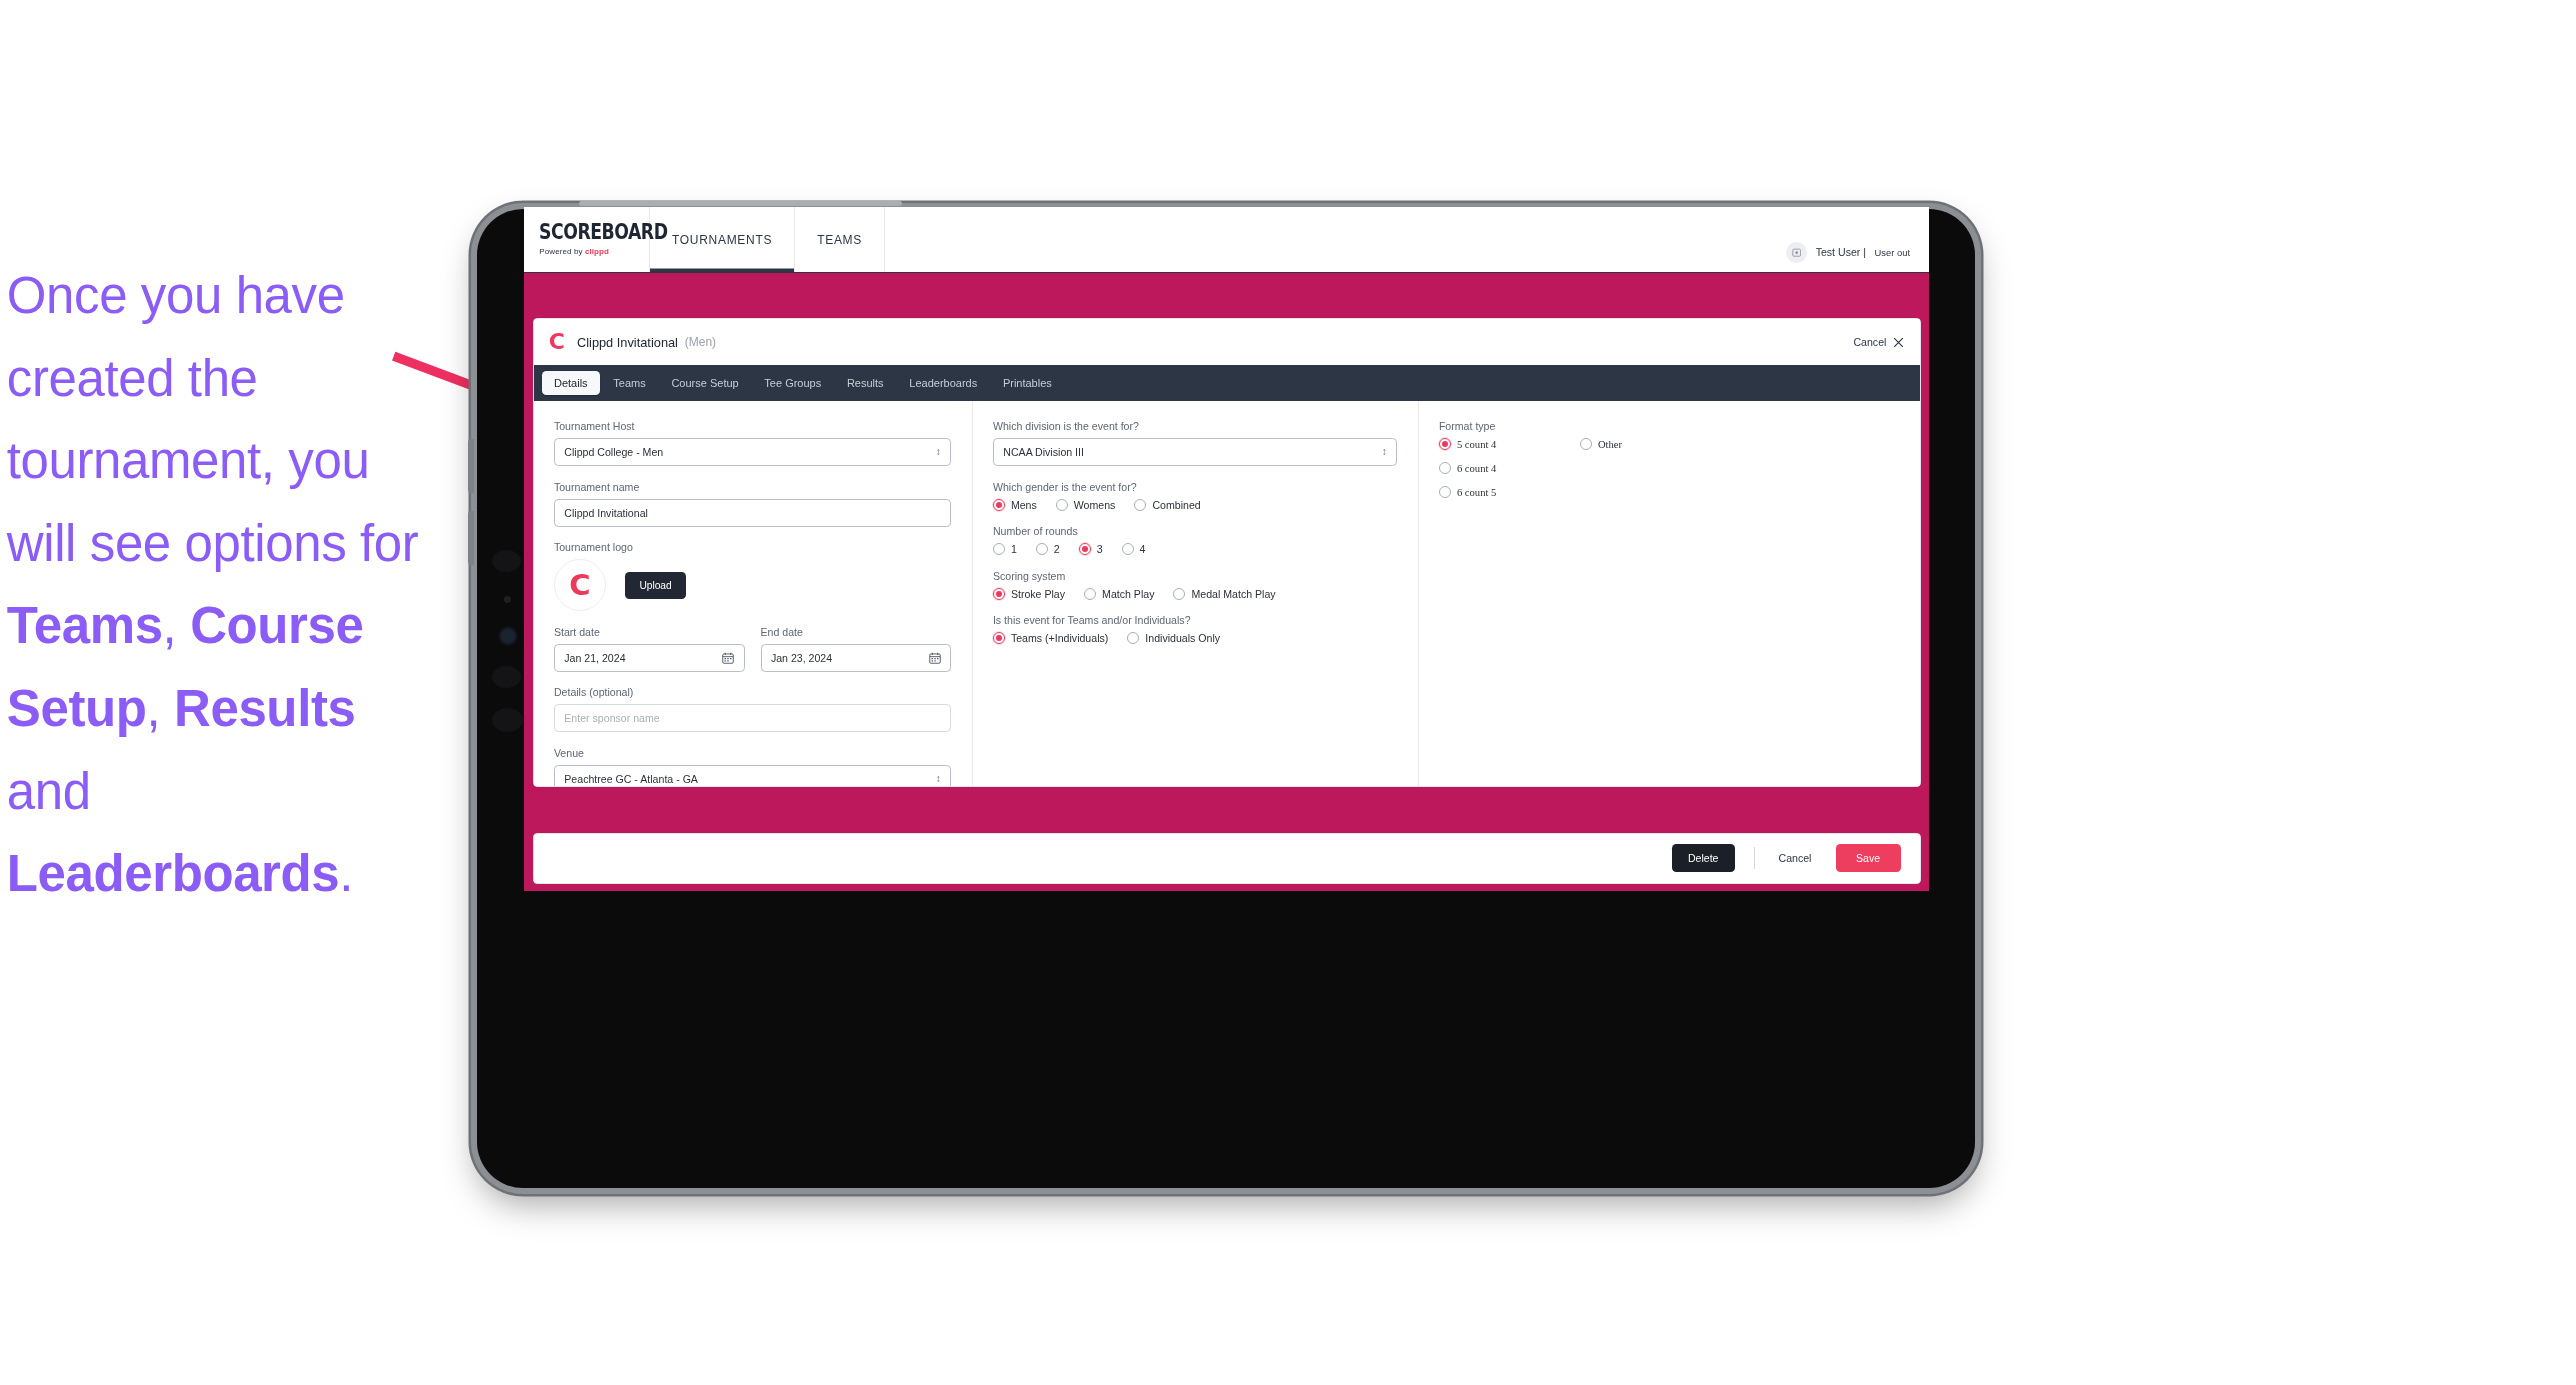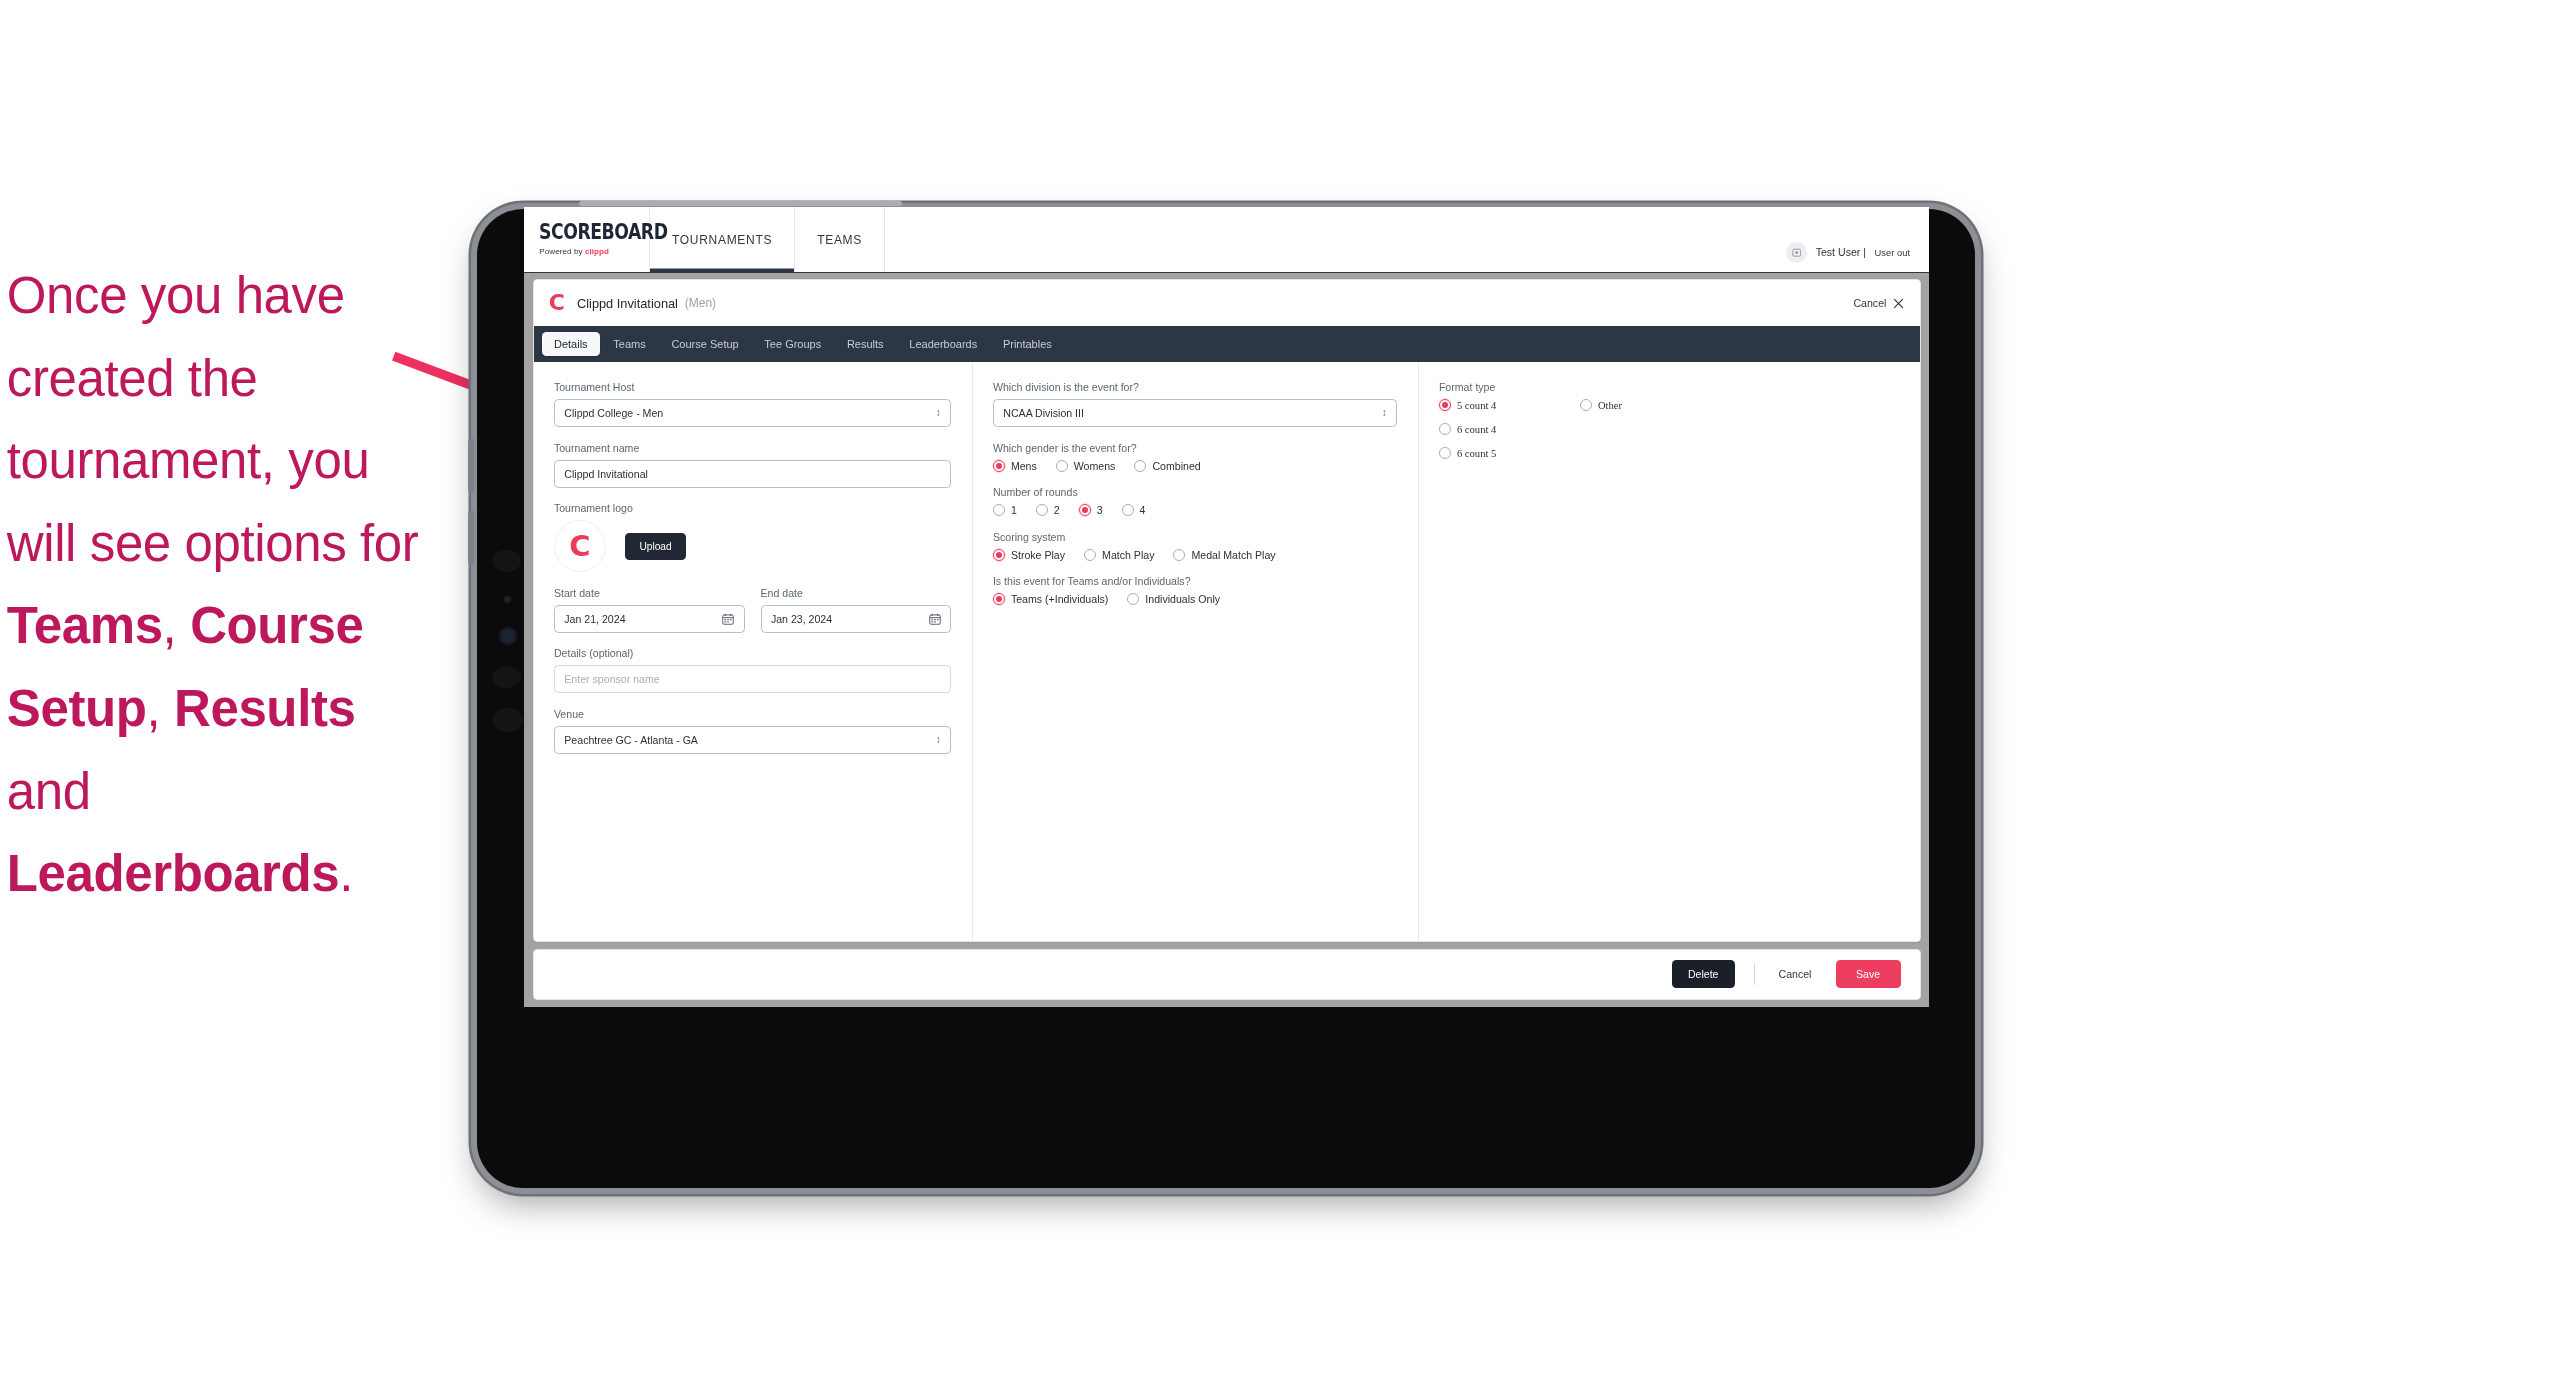--- a/index.html
+++ b/index.html
@@ -5,21 +5,21 @@
   html,body{margin:0;padding:0;}
   body{
     width:2576px;height:1386px;background:#ffffff;
     font-family:"Liberation Sans", sans-serif;
     overflow:hidden;position:relative;
   }
 
   
   #caption{
     position:absolute; left:6.8px; top:255px; width:443px;
-    font-size:51px; line-height:1.62; color:#be185d;
+    font-size:51px; line-height:1.62; color:#8b5cf6;
     letter-spacing:-0.4px;
   }
   #caption b{font-weight:700;}
 
   
   #arrow{position:absolute;left:375px;top:332px;width:289px;height:162px;pointer-events:none;}
 
   
   #tablet{
     position:absolute; left:477px; top:209px; width:1498px; height:979px;
@@ -33,23 +33,23 @@
   .bezel-dot{position:absolute;left:15.3px;background:#141416;border-radius:50%;}
   #dot1{top:341px;width:29px;height:22px;}
   #dot2{top:387px;width:6.8px;height:6.8px;left:27px;background:#202024;}
   #dot3{top:420px;width:13.6px;height:13.6px;left:24px;background:#1b2330;box-shadow:0 0 4.3px #2b3a55;}
   #dot4{top:457px;width:29px;height:22px;}
   #dot5{top:499px;width:31px;height:24px;}
 
   #page{
     position:absolute;
     left:47px; top:-1.7px;
-    width:1405px; height:800px;
-    background:#a3a3a3;
-    display:flex; flex-direction:column;
+    width:1405px; height:684px;
+    background:#be185d;
+    display:flex; flex-direction:column;gap:39px;
   }
 
   
   #topnav{
     height:65px;flex:0 0 65px;background:#fff;border-bottom:1.7px solid #2c3645;
     display:flex;align-items:stretch;position:relative;
   }
   #brand{width:126px;flex:0 0 126px;display:flex;flex-direction:column;
     justify-content:center;padding-left:15.3px;border-right:0.9px solid #e6e8eb;box-sizing:border-box;}
   #brand .wordmark{

